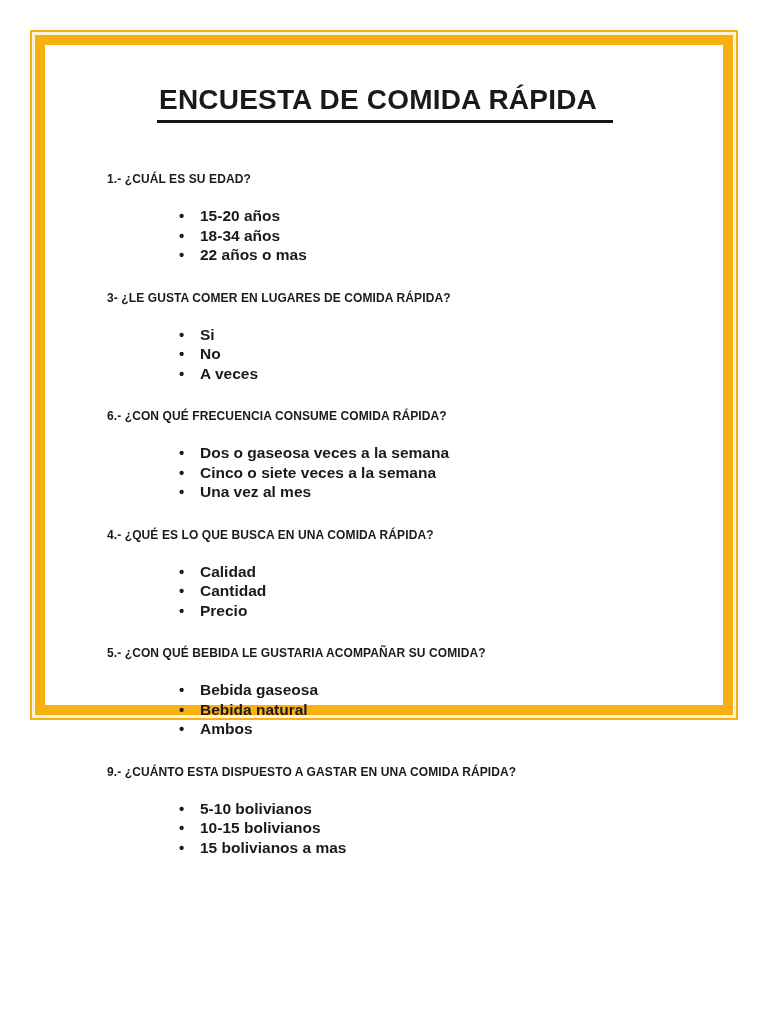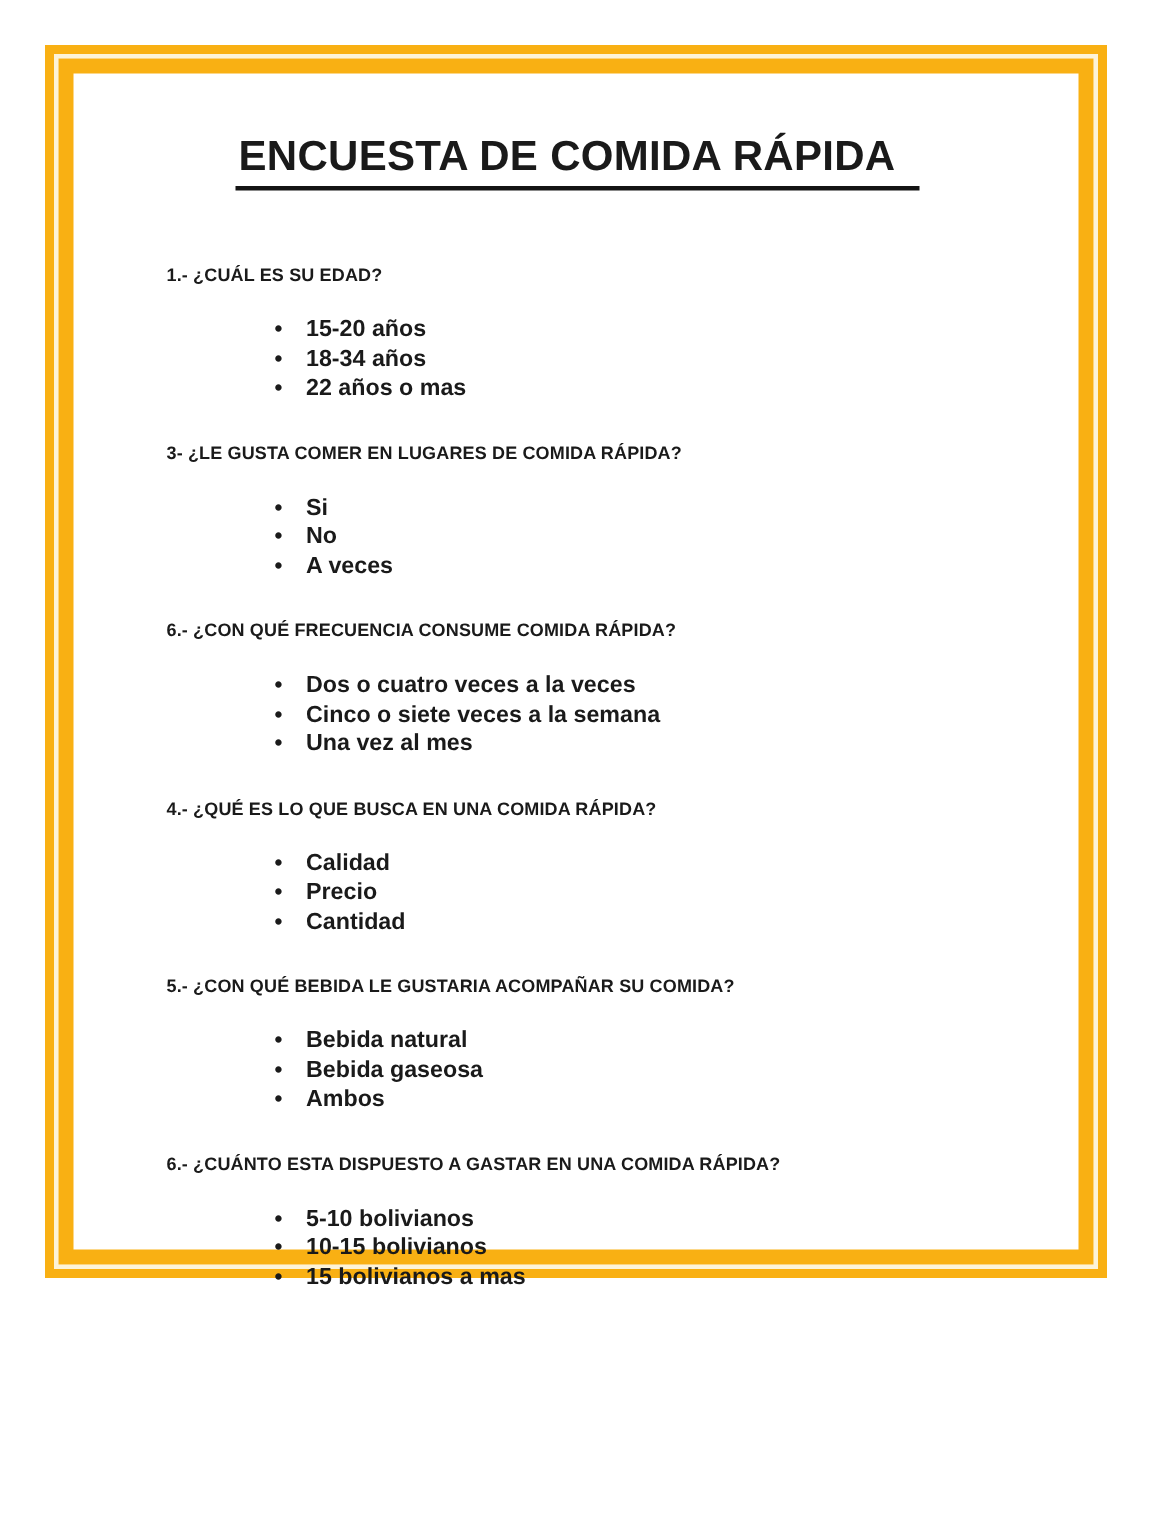--- a/index.html
+++ b/index.html
@@ -6,22 +6,22 @@
   html, body { width: 768px; height: 1024px; }
   body {
     position: relative;
     background: #ffffff;
     font-family: "Liberation Sans", sans-serif;
     overflow: hidden;
   }
   .frame-outer {
     position: absolute;
     left: 30px; top: 30px;
-    width: 708px; height: 822px;
-    border: 6px solid #0f766e;
+    width: 708px; height: 690px;
+    border: 2px solid #0f766e;
   }
   .frame-inner {
     position: absolute;
     inset: 3px;
     border: 10px solid #F9B013;
   }
   .content {
     position: absolute;
     inset: 0;
     padding: 36px 60px 0 62px;
@@ -88,46 +88,46 @@
         <ul>
           <li>Si</li>
           <li>No</li>
           <li>A veces</li>
         </ul>
       </section>
 
       <section class="question">
         <h2>6.- ¿CON QUÉ FRECUENCIA CONSUME COMIDA RÁPIDA?</h2>
         <ul>
-          <li>Dos o cuatro veces a la veces</li>
+          <li>Dos o gaseosa veces a la semana</li>
           <li>Cinco o siete veces a la semana</li>
           <li>Una vez al mes</li>
         </ul>
       </section>
 
       <section class="question">
         <h2>4.- ¿QUÉ ES LO QUE BUSCA EN UNA COMIDA RÁPIDA?</h2>
         <ul>
           <li>Calidad</li>
+          <li>Cantidad</li>
           <li>Precio</li>
-          <li>Cantidad</li>
         </ul>
       </section>
 
       <section class="question">
         <h2>5.- ¿CON QUÉ BEBIDA LE GUSTARIA ACOMPAÑAR SU COMIDA?</h2>
         <ul>
+          <li>Bebida gaseosa</li>
           <li>Bebida natural</li>
-          <li>Bebida gaseosa</li>
           <li>Ambos</li>
         </ul>
       </section>
 
       <section class="question">
-        <h2>6.- ¿CUÁNTO ESTA DISPUESTO A GASTAR EN UNA COMIDA RÁPIDA?</h2>
+        <h2>9.- ¿CUÁNTO ESTA DISPUESTO A GASTAR EN UNA COMIDA RÁPIDA?</h2>
         <ul>
           <li>5-10 bolivianos</li>
           <li>10-15 bolivianos</li>
           <li>15 bolivianos a mas</li>
         </ul>
       </section>
 
     </div>
   </div>
 </div>

